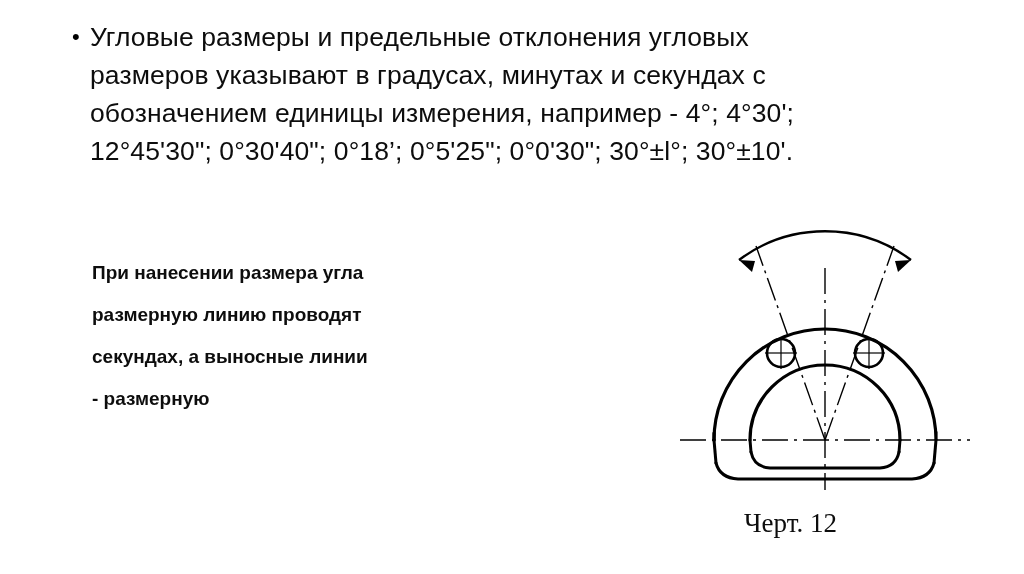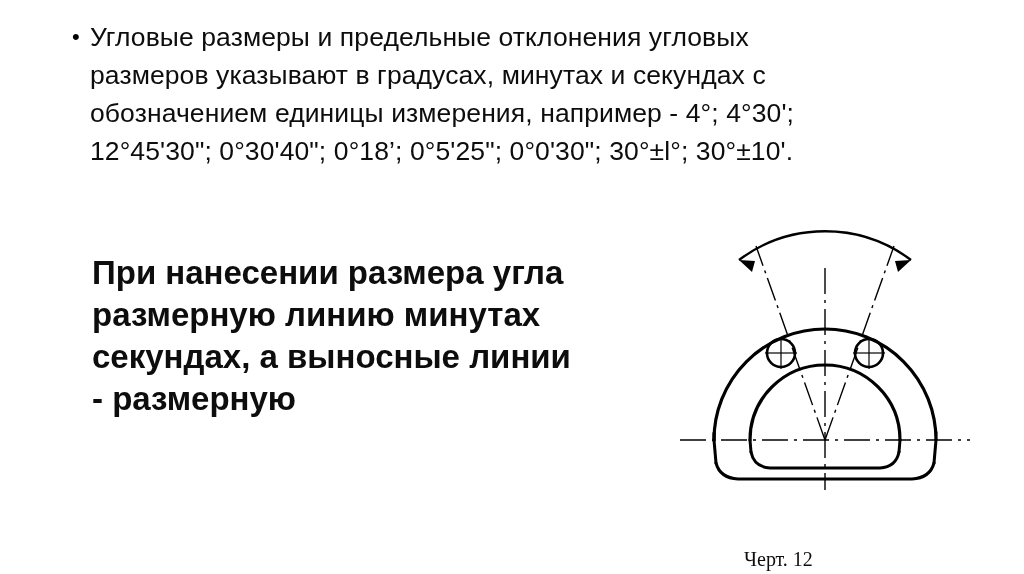--- a/index.html
+++ b/index.html
@@ -44,21 +44,21 @@
     color: #0d0d0d;
   }
 
   
   .emph-block {
     position: absolute;
     left: 92px;
     top: 252px;
     width: 520px;
     font-weight: bold;
-    font-size: 33px;
+    font-size: 19px;
     line-height: 42px;
     color: #0d0d0d;
   }
   .emph-block .line {
     white-space: nowrap;
   }
 
   
   .figure {
     position: absolute;
@@ -68,38 +68,37 @@
     height: 330px;
   }
   .figure svg {
     display: block;
   }
   .figure-caption {
     position: absolute;
     left: 744px;
     top: 508px;
     font-family: "Liberation Serif", serif;
-    font-size: 20px;
+    font-size: 27px;
     color: #0d0d0d;
-    margin-top: 40px;
   }
 </style>
 </head>
 <body>
 
 <div class="slide">
 
   <div class="bullet-block">
     <div class="bullet-dot">•</div>
     <div class="bullet-text">Угловые размеры и предельные отклонения угловых размеров указывают в градусах, минутах и секундах с обозначением единицы измерения, например - 4°; 4°30'; 12°45'30"; 0°30'40"; 0°18’; 0°5'25"; 0°0'30"; 30°±l°; 30°±10'.</div>
   </div>
 
   <div class="emph-block">
     <div class="line">При нанесении размера угла</div>
-    <div class="line">размерную линию минутах</div>
+    <div class="line">размерную линию проводят</div>
     <div class="line">секундах, а выносные линии</div>
     <div class="line">- размерную</div>
   </div>
 
   <div class="figure">
     <svg width="330" height="330" viewBox="0 0 330 330" xmlns="http://www.w3.org/2000/svg">
       <g fill="none" stroke="#000000" stroke-width="3" stroke-linecap="round">
 
         <path d="M 54 212 A 111 111 0 0 1 276 212 L 276 212 L 276 204 L 276 212 L 276 204" stroke-width="3.2"></path>
         <path d="M 54 212 L 54 205" stroke-width="3.2"></path>

